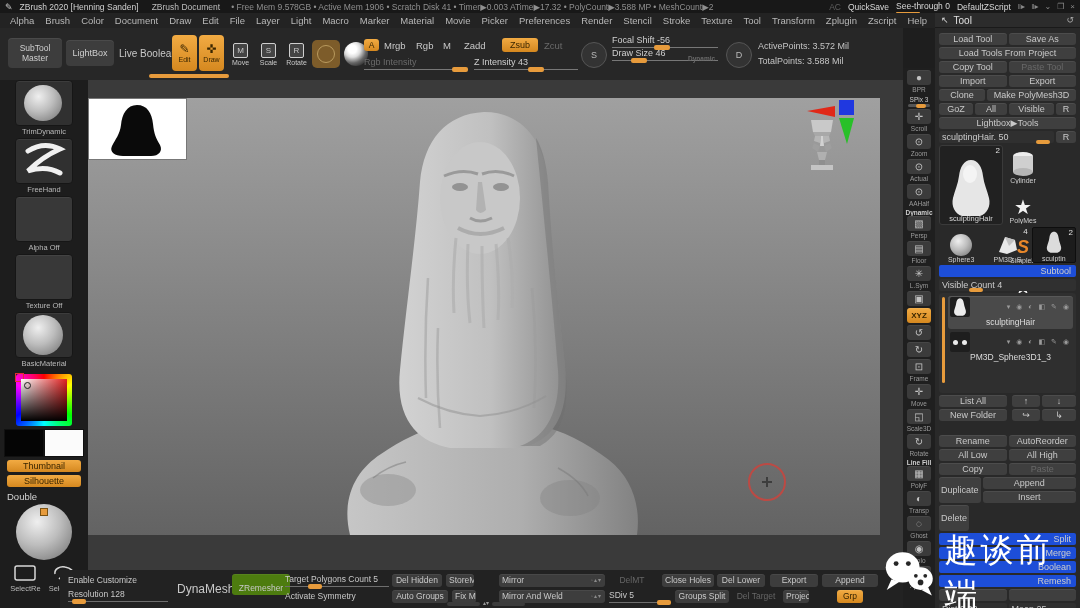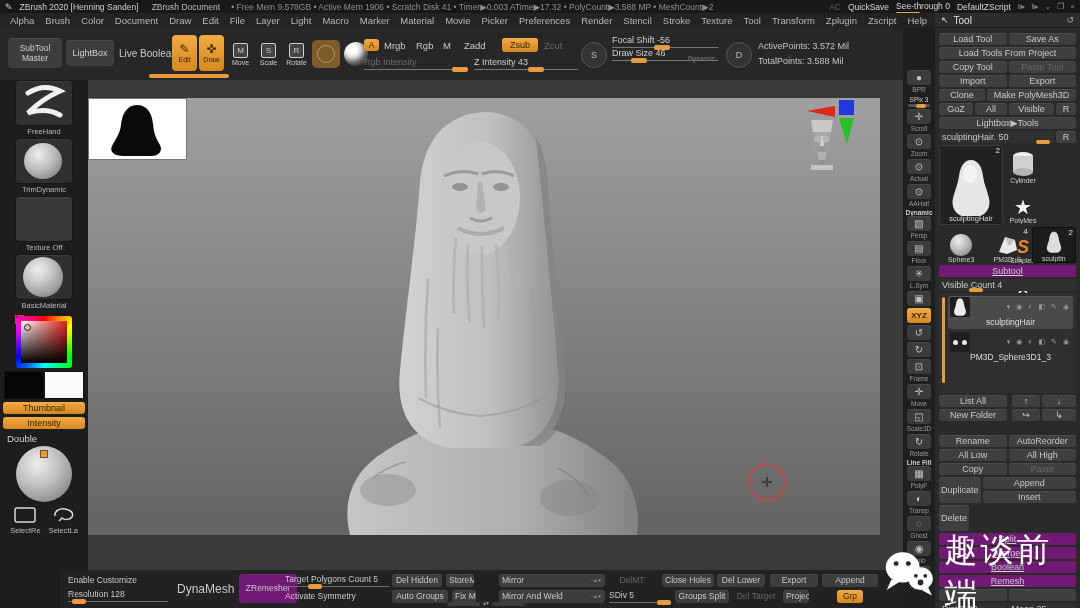--- a/index.html
+++ b/index.html
@@ -61,21 +61,21 @@
   .lt-lab{font-size:7.5px;color:#b9b9b9;margin-top:1px;}
   .sphere{border-radius:50%;background:radial-gradient(circle at 38% 32%,#efefef,#bdbdbd 45%,#8a8a8a 80%,#6f6f6f);}
   .picker{width:56px;height:52px;padding:5px;box-sizing:border-box;border-radius:3px;position:relative;
           background:conic-gradient(#f00,#ff0,#0f0,#0ff,#00f,#f0f,#f00);}
   .picker .sat{width:100%;height:100%;background-image:linear-gradient(to top,#000,rgba(0,0,0,0)),
                linear-gradient(to right,#fff,#e02020);position:relative;}
   .picker .psel{position:absolute;left:-1px;top:-1px;width:7px;height:7px;border:1px solid #e03030;background:transparent;}
   .picker .pcross{position:absolute;left:3px;top:3px;width:5px;height:5px;border:1px solid #222;border-radius:50%;}
   .swatches{display:flex;margin-top:3px;}
   .swatch{width:38px;height:26px;border:1px solid #111;}
-  .obtn{width:82px;height:12px;border-radius:3px;background:linear-gradient(#f2ab43,#d5881f);color:#3a2600;
+  .obtn{width:74px;height:12px;border-radius:3px;background:linear-gradient(#f2ab43,#d5881f);color:#3a2600;
         font-size:9px;display:flex;align-items:center;justify-content:center;margin-top:3px;}
   .dbl{width:74px;text-align:left;color:#d5d5d5;font-size:9.5px;margin:4px 0 2px 0;}
   .selrow{display:flex;gap:8px;margin-top:4px;}
   .selcell{display:flex;flex-direction:column;align-items:center;color:#b9b9b9;font-size:7.5px;gap:2px;}
   
   #canvas-zone{left:88px;top:80px;width:815px;height:490px;background:#3a3a3a;}
   #canvas{position:absolute;left:0;top:18px;width:792px;height:437px;
           background:linear-gradient(#a0a0a0,#8b8b8b 35%,#636363);overflow:hidden;}
   #alpha-preview{position:absolute;left:0;top:0;width:99px;height:62px;background:#fff;border:1px solid #777;box-sizing:border-box;}
   #gizmo{position:absolute;left:713px;top:0px;}
@@ -99,21 +99,21 @@
   .rs-slider .rs-lab{color:#c9c9c9;}
   .rs-slider .sh2{position:absolute;bottom:-1px;left:8px;width:10px;height:4px;background:#e79b3c;border-radius:2px;}
   
   #tool-panel{left:935px;top:28px;width:145px;height:580px;background:#292929;box-sizing:border-box;
               padding:5px 4px;display:flex;flex-direction:column;gap:2px;font-size:9px;overflow:hidden;}
   .row{display:flex;gap:2px;height:12px;flex:0 0 12px;}
   .btn{background:#3f3f3f;border-radius:3px;height:12px;line-height:12px;text-align:center;color:#c9c9c9;
        padding:0 2px;box-shadow:inset 0 1px 0 rgba(255,255,255,.07);white-space:nowrap;overflow:hidden;}
   .btn.dim{color:#686868;}
   .f1{flex:1;}
-  .sec{background:#701a75;border-radius:2px;height:12px;line-height:12px;padding:0 5px;color:#cccccc;text-align:center;flex:0 0 12px;text-decoration:underline;}
+  .sec{background:#1d4ed8;border-radius:2px;height:12px;line-height:12px;padding:0 5px;color:#cccccc;text-align:right;flex:0 0 12px;}
   .pslider{position:relative;background:#303030;border-radius:2px;height:12px;line-height:12px;color:#cccccc;
            padding:0 3px;text-align:left;white-space:nowrap;overflow:visible;}
   .pslider .sh{position:absolute;bottom:-1px;height:4px;width:14px;background:#e79b3c;border-radius:2px;}
   .tall{height:26px;line-height:26px;flex:0 0 auto;}
   .col2{display:flex;flex-direction:column;gap:2px;flex:1;}
   .trow{height:26px;flex:0 0 26px;}
   
   #thumb-area{display:flex;gap:2px;height:80px;flex:0 0 80px;}
   .thumb-big{width:62px;background:#212121;border-radius:3px;position:relative;display:flex;
              align-items:flex-end;justify-content:center;overflow:hidden;border:1px solid #3a3a3a;}
@@ -287,31 +287,35 @@
     </div>
     <span class="shelf-lab dim" style="left:688px;top:27px;font-size:6.5px;font-weight:bold;">Dynamic</span>
     <div class="round-ico" style="left:726px;top:14px;">D</div>
     <span class="pts" style="left:758px;top:13px;">ActivePoints: 3.572 Mil</span>
     <span class="pts" style="left:758px;top:28px;">TotalPoints: 3.588 Mil</span>
   </div>
 
   <div id="left-tray" class="abs">
     <div class="ltcell">
       <div class="lt-thumb">
+          <div class="sphere" style="position:absolute;left:8px;top:4px;width:38px;height:36px;"></div>
+        </div>
+      <span class="lt-lab">TrimDynamic</span>
+    </div>
+    <div class="ltcell">
+      <div class="lt-thumb">
         <svg width="56" height="44">
           <path d="M12,12 Q28,2 44,10 Q26,18 12,32 Q30,26 44,34" stroke="#f0f0f0" stroke-width="5" fill="none" stroke-linecap="round"></path>
         </svg>
       </div>
       <span class="lt-lab">FreeHand</span>
     </div>
     <div class="ltcell">
-      <div class="lt-thumb">
-          <div class="sphere" style="position:absolute;left:8px;top:4px;width:38px;height:36px;"></div>
-        </div>
-      <span class="lt-lab">TrimDynamic</span>
+      <div class="lt-thumb" style="background:#383838;"></div>
+      <span class="lt-lab">Alpha Off</span>
     </div>
     <div class="ltcell">
       <div class="lt-thumb" style="background:#383838;"></div>
       <span class="lt-lab">Texture Off</span>
     </div>
     <div class="ltcell">
       <div class="lt-thumb">
           <div class="sphere" style="position:absolute;left:7px;top:2px;width:40px;height:40px;"></div>
         </div>
       <span class="lt-lab">BasicMaterial</span>
@@ -320,21 +324,21 @@
       <div class="psel"></div>
       <div class="sat">
           <div class="pcross"></div>
         </div>
     </div>
     <div class="swatches">
       <div class="swatch" style="background:#050505;"></div>
       <div class="swatch" style="background:#fbfbfb;"></div>
     </div>
     <div class="obtn">Thumbnail</div>
-    <div class="obtn">Intensity</div>
+    <div class="obtn">Silhouette</div>
     <div class="dbl">Double</div>
     <div style="position:relative;">
       <div class="sphere" style="width:56px;height:56px;"></div>
       <div style="position:absolute;left:24px;top:4px;width:6px;height:6px;background:#e79b3c;border:1px solid #7a5314;"></div>
     </div>
     <div class="selrow">
       <div class="selcell">
         <svg width="24" height="18">
             <rect x="2" y="2" width="20" height="14" rx="2" fill="none" stroke="#d8d8d8" stroke-width="1.5"></rect>
           </svg>
@@ -726,21 +730,21 @@
     </div>
 
   </div>
 
   <div id="bottom-bar" class="abs">
     <span class="bb-lab" style="left:8px;top:5px;">Enable Customize</span>
     <div class="bb-slider" style="left:8px;top:19px;width:100px;">
       <span>Resolution 128</span><span class="track"></span><span class="sh" style="left:4%;"></span>
     </div>
     <span class="bb-lab" style="left:117px;top:12px;font-size:12px;">DynaMesh</span>
-    <div class="bb-btn" style="left:179px;top:4px;width:58px;height:29px;line-height:29px;background:#701a75;">ZRemesher</div>
+    <div class="bb-btn" style="left:172px;top:4px;width:58px;height:21px;line-height:29px;background:#4d7c0f;">ZRemesher</div>
     <div class="bb-slider" style="left:225px;top:4px;width:104px;">
       <span>Target Polygons Count 5</span><span class="track"></span><span class="sh" style="left:22%;"></span>
     </div>
     <span class="bb-lab" style="left:225px;top:21px;">Activate Symmetry</span>
 
     <div class="bb-btn" style="left:332px;top:4px;width:50px;">Del Hidden</div>
     <div class="bb-btn" style="left:332px;top:20px;width:56px;">Auto Groups</div>
     <div class="bb-btn" style="left:386px;top:4px;width:28px;">StoreMT</div>
     <div class="bb-btn" style="left:392px;top:20px;width:24px;">Fix Mesh</div>
     <div class="bb-btn" style="left:439px;top:4px;width:106px;text-align:left;">

